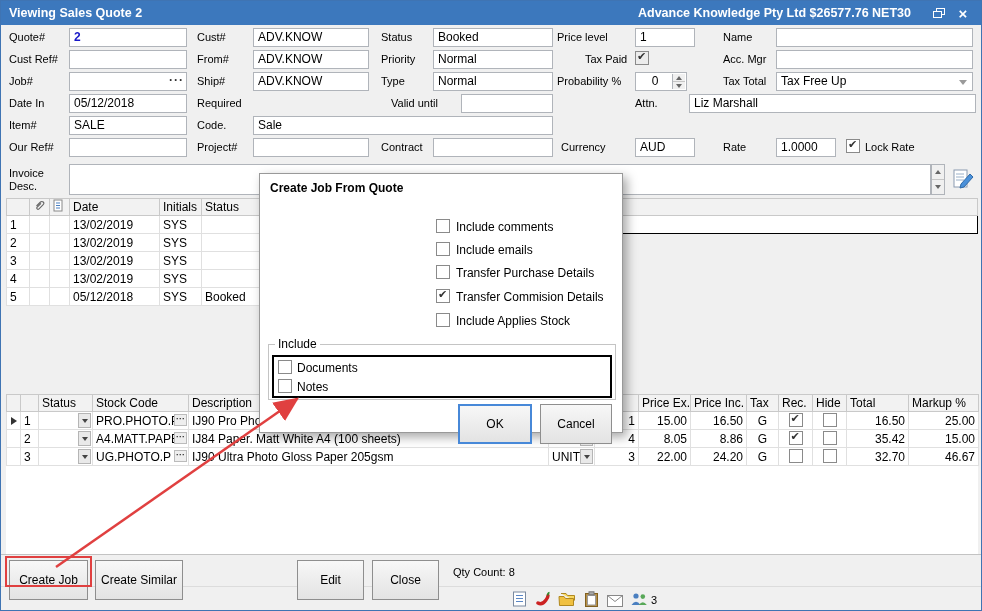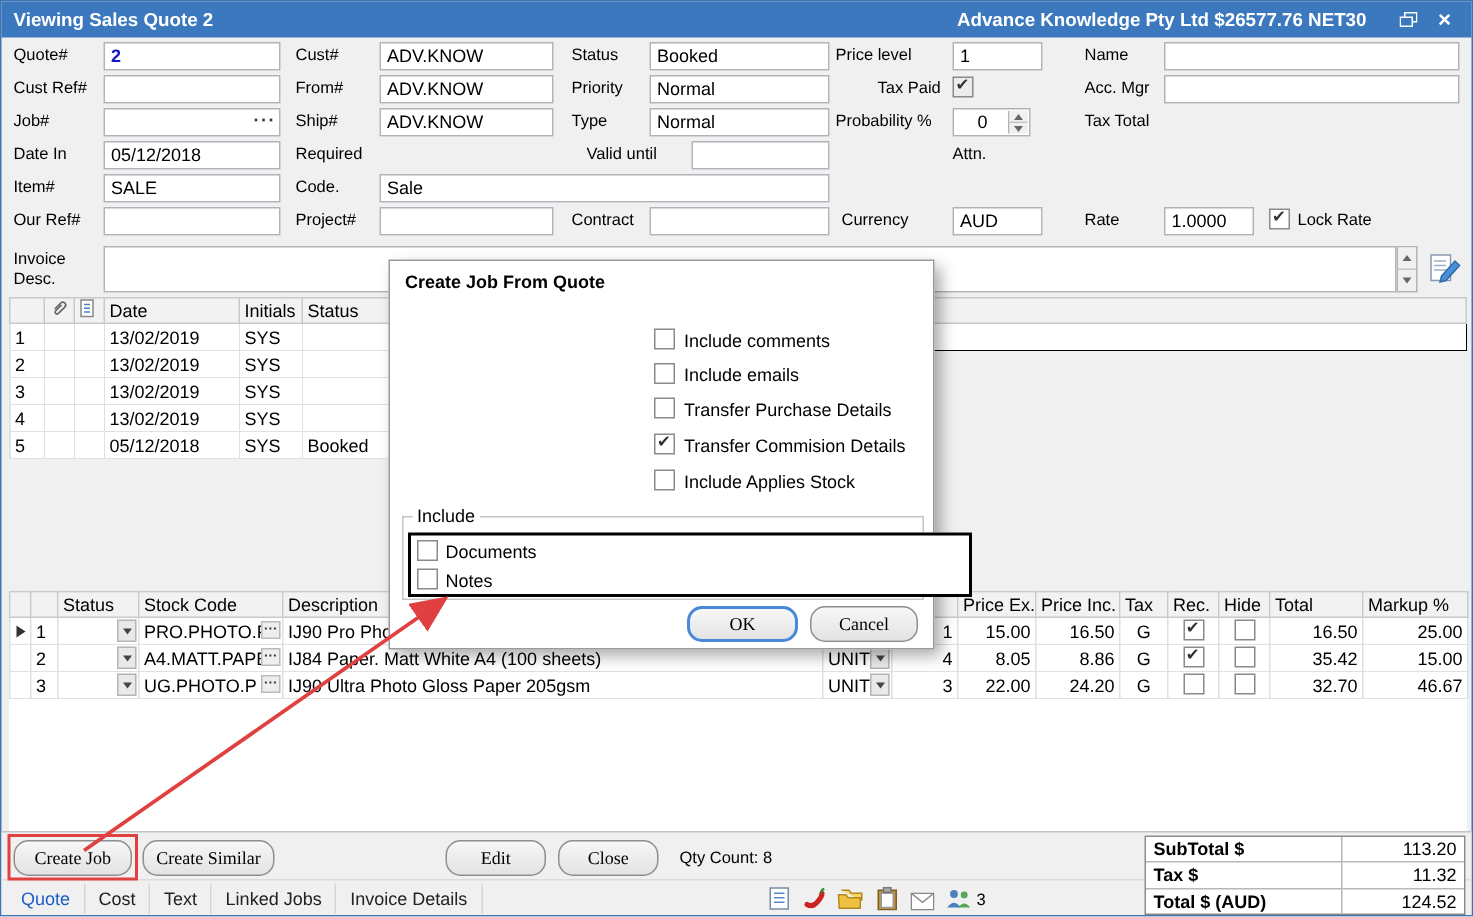--- a/index.html
+++ b/index.html
@@ -43,21 +43,21 @@
   .r{text-align:right}
   .c{text-align:center}
   .ycell{background:#ffffdc}
   .ddbtn{position:absolute;right:1px;top:1px;bottom:1px;width:13px;background:#e9e9e9;border:1px solid #b5b5b5;display:flex;align-items:center;justify-content:center;cursor:pointer}
   .ddbtn::after{content:"";border-left:3px solid transparent;border-right:3px solid transparent;border-top:4px solid #444}
   .dots2{position:absolute;right:1px;top:2px;width:13px;height:12px;background:#eee;border:1px solid #bbb;font-size:9px;line-height:9px;text-align:center;cursor:pointer}
   .dots2::after{content:"\00b7\00b7\00b7";font-weight:bold;color:#333}
   .selarrow{display:inline-block;width:0;height:0;border-top:4px solid transparent;border-bottom:4px solid transparent;border-left:6px solid #333}
   .cbcell .cb{position:relative;display:inline-block;left:0;top:1px}
   
-  .btn{position:absolute;height:24px;background:linear-gradient(#f7f7f7,#e3e3e3);border:1px solid #8e8e8e;border-radius:10px;font-size:12px;font-family:Liberation Serif, serif;cursor:pointer;color:#000}
+  .btn{position:absolute;height:40px;background:linear-gradient(#f7f7f7,#e3e3e3);border:1px solid #8e8e8e;border-radius:0;font-size:12px;font-family:Liberation Sans, sans-serif;cursor:pointer;color:#000}
   .focusbtn{border:2px solid #4788d8}
   .redbox{position:absolute;border:2px solid #e04040;pointer-events:none}
   
   .barbg{position:absolute;left:0;top:553px;right:0;bottom:0;background:#f0f0f0;border-top:1px solid #c3c3c3}
   .tabsline{position:absolute;left:0;top:585px;right:0;border-top:1px solid #dcdcdc}
   .tabs{position:absolute;left:4px;top:587px;height:22px;display:flex;align-items:center}
   .tab{padding:0 9px;height:20px;line-height:20px;border-right:1px solid #d6d6d6;cursor:pointer;color:#222}
   .tab.active{color:#1c5bc8}
   .summary{position:absolute;border:1px solid #8a8a8a;background:#fff;display:flex;flex-direction:column;z-index:3}
   .sumrow{flex:1;position:relative;display:flex;align-items:center;border-bottom:1px solid #b8b8b8}
@@ -132,28 +132,30 @@
   <span class="lbl" style="left:556px;top:30px">Price level</span>
   <div class="fld" style="left:634px;top:27px;width:60px"><span class="v">1</span></div>
   <span class="lbl" style="left:584px;top:52px">Tax Paid</span>
   <span class="cb dim checked" style="left:634px;top:50px"></span>
   <span class="lbl" style="left:556px;top:74px">Probability %</span>
   <div class="fld" style="left:634px;top:71px;width:52px;padding-right:16px;text-align:center"><span class="v">0</span><span class="spin inspin">
         <span class="sp sp-up"></span>
         <span class="sp sp-dn"></span>
       </span></div>
   <span class="lbl" style="left:634px;top:96px">Attn.</span>
+  <div class="fld" style="left:688px;top:93px;width:287px"><span class="v">Liz Marshall</span></div>
   <span class="lbl" style="left:560px;top:140px">Currency</span>
   <div class="fld" style="left:634px;top:137px;width:60px"><span class="v">AUD</span></div>
 
   <span class="lbl" style="left:722px;top:30px">Name</span>
   <div class="fld" style="left:775px;top:27px;width:197px"><span class="v"></span></div>
   <span class="lbl" style="left:722px;top:52px">Acc. Mgr</span>
   <div class="fld" style="left:775px;top:49px;width:197px"><span class="v"></span></div>
   <span class="lbl" style="left:722px;top:74px">Tax Total</span>
+  <div class="fld" style="left:775px;top:71px;width:197px"><span class="v">Tax Free Up</span><span class="ddv"></span></div>
   <span class="lbl" style="left:722px;top:140px">Rate</span>
   <div class="fld" style="left:775px;top:137px;width:60px"><span class="v">1.0000</span></div>
   <span class="cb checked" style="left:845px;top:138px"></span>
   <span class="lbl" style="left:864px;top:140px">Lock Rate</span>
 
   <span class="lbl" style="left:8px;top:166px;width:48px;white-space:normal;line-height:13px">Invoice Desc.</span>
   <div class="fld" style="left:68px;top:163px;width:862px;height:31px"><span class="v"></span></div>
   <span class="spin" style="left:930px;top:163px;height:31px">
       <span class="sp sp-up"></span>
       <span class="sp sp-dn"></span>
@@ -343,42 +345,21 @@
   <div class="barbg"></div>
   <div class="tabsline"></div>
 
   <button class="btn" style="left:8px;top:559px;width:79px">Create Job</button>
   <div class="redbox" style="left:4px;top:555px;width:87px;height:31px"></div>
   <button class="btn" style="left:94px;top:559px;width:88px">Create Similar</button>
   <button class="btn" style="left:296px;top:559px;width:67px">Edit</button>
   <button class="btn" style="left:371px;top:559px;width:67px">Close</button>
   <span class="lbl" style="left:452px;top:565px">Qty Count: 8</span>
 
-  <div class="summary" style="left:762px;top:556px;width:214px;height:53px">
-    <div class="sumrow">
-        <span class="sumlbl">SubTotal $</span>
-        <span class="sumval">113.20</span>
-      </div>
-    <div class="sumrow">
-        <span class="sumlbl">Tax $</span>
-        <span class="sumval">11.32</span>
-      </div>
-    <div class="sumrow">
-        <span class="sumlbl">Total $ (AUD)</span>
-        <span class="sumval">124.52</span>
-      </div>
-  </div>
-
-  <div class="tabs">
-    <span class="tab active">Quote</span>
-    <span class="tab">Cost</span>
-    <span class="tab">Text</span>
-    <span class="tab">Linked Jobs</span>
-    <span class="tab">Invoice Details</span>
-  </div>
+
 
   <span class="baricon" style="left:508px;top:589px">
       <svg width="15" height="16">
         <rect x="1.5" y="1" width="12" height="14" fill="#fff" stroke="#7a8aa0"></rect>
         <line x1="4" y1="4.5" x2="11" y2="4.5" stroke="#5b87c5"></line>
         <line x1="4" y1="7.5" x2="11" y2="7.5" stroke="#5b87c5"></line>
         <line x1="4" y1="10.5" x2="11" y2="10.5" stroke="#5b87c5"></line>
       </svg>
     </span>
   <span class="baricon" style="left:532px;top:589px">
@@ -426,21 +407,21 @@
     <span class="cbl" style="left:196px;top:69px">Include emails</span>
     <span class="cb" style="left:176px;top:91px"></span>
     <span class="cbl" style="left:196px;top:92px">Transfer Purchase Details</span>
     <span class="cb checked" style="left:176px;top:115px"></span>
     <span class="cbl" style="left:196px;top:116px">Transfer Commision Details</span>
     <span class="cb" style="left:176px;top:139px"></span>
     <span class="cbl" style="left:196px;top:140px">Include Applies Stock</span>
 
     <div class="groupbox" style="left:8px;top:170px;width:348px;height:56px">
       <span class="legend">Include</span>
-      <div class="blackbox" style="left:3px;top:10px;width:376px;height:43px">
+      <div class="blackbox" style="left:3px;top:10px;width:340px;height:43px">
         <span class="cb" style="left:4px;top:3px"></span>
         <span class="cbl" style="left:23px;top:4px">Documents</span>
         <span class="cb" style="left:4px;top:22px"></span>
         <span class="cbl" style="left:23px;top:23px">Notes</span>
       </div>
     </div>
 
     <button class="btn focusbtn" style="left:198px;top:230px;width:74px">OK</button>
     <button class="btn" style="left:280px;top:230px;width:72px">Cancel</button>
   </div>

